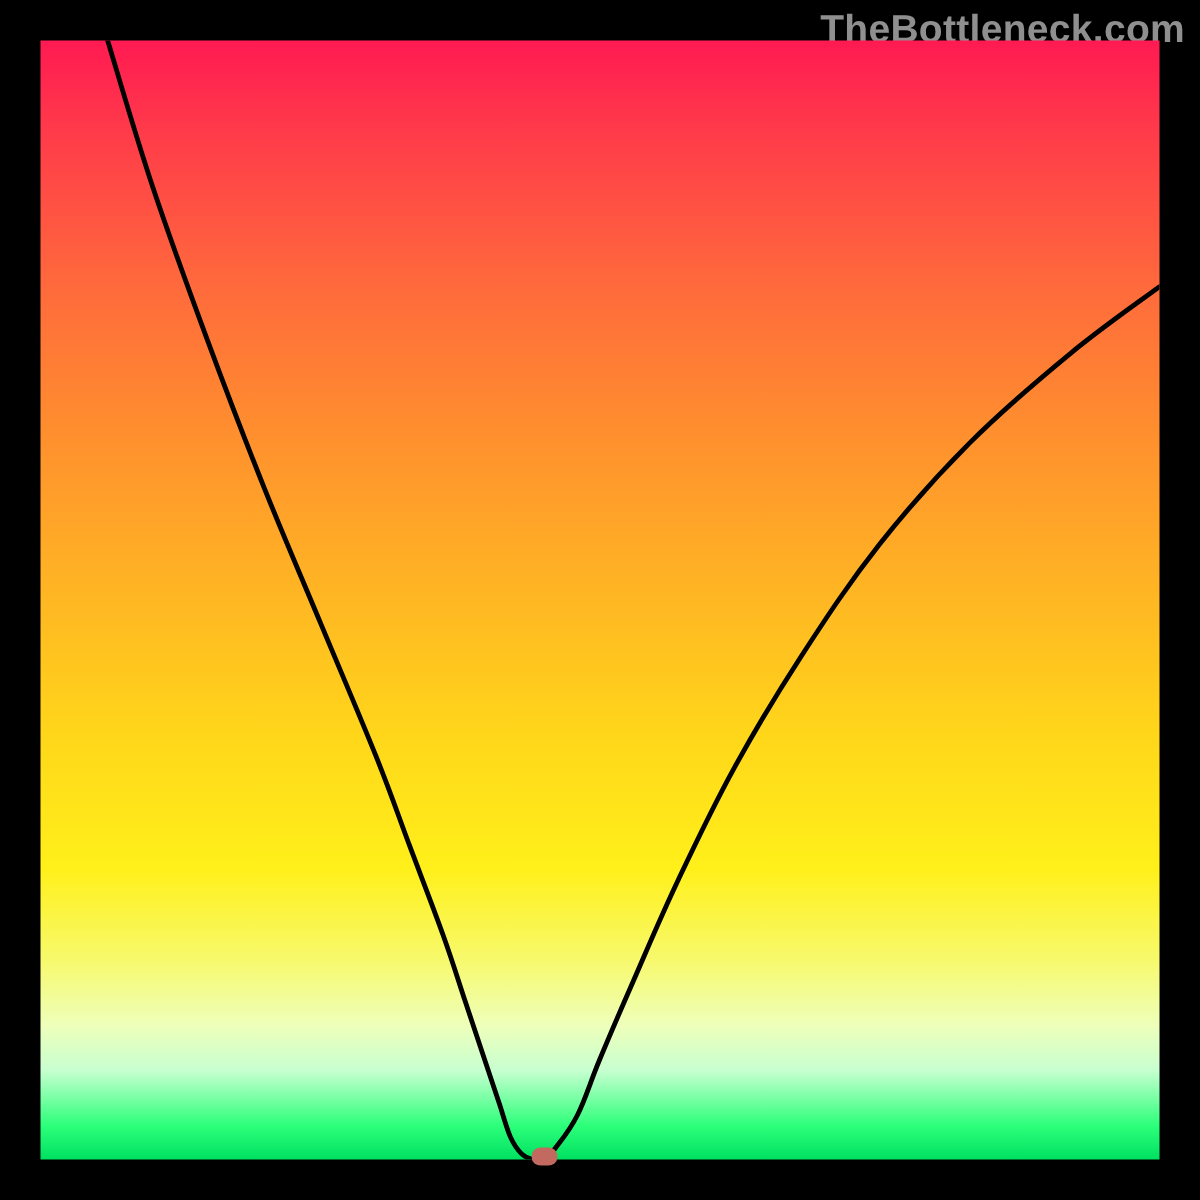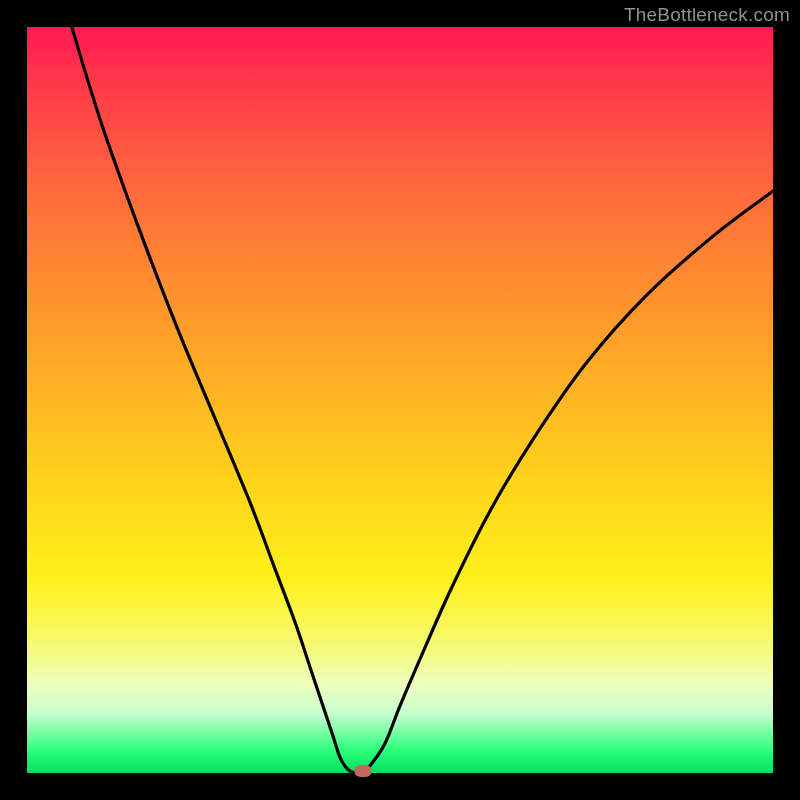--- a/index.html
+++ b/index.html
@@ -37,22 +37,22 @@
       #c8ffd0 92%,
       #2cff7a 97%,
       #00e060 100%
     );
   }
   .watermark {
     position: absolute;
     top: 4px;
     right: 10px;
     color: #8f8f8f;
-    font-size: 19px;
-    font-weight: 400;
+    font-size: 26px;
+    font-weight: 700;
     letter-spacing: 0.2px;
     user-select: none;
   }
   .svg-layer {
     position: absolute;
     left: 0;
     top: 0;
     width: 746px;
     height: 746px;
   }

